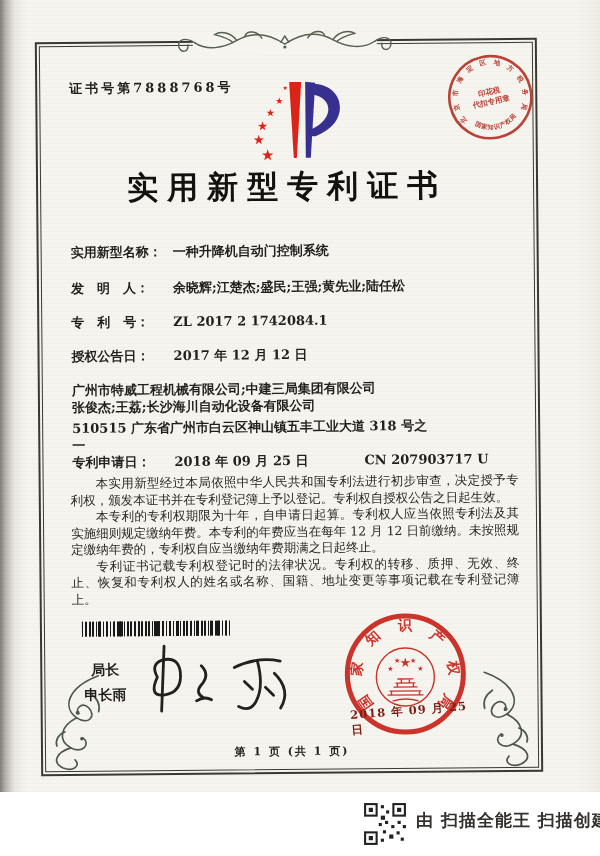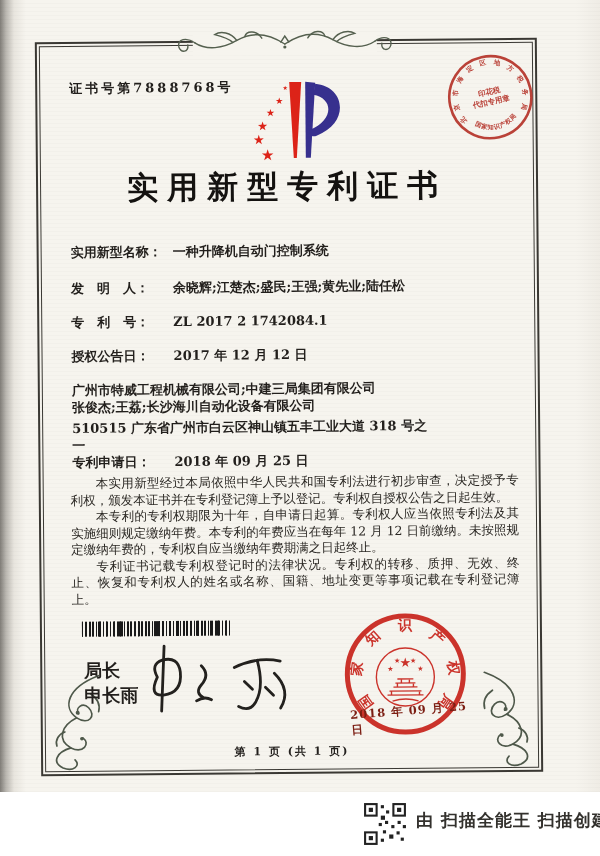--- a/index.html
+++ b/index.html
@@ -39,21 +39,21 @@
     font-size:12.5px;line-height:16.5px;text-align:justify;color:#2a2723;
   }
   .body-text p{margin:0;text-indent:2em;}
   .barcode{
     position:absolute;left:40px;top:578px;width:150px;height:15px;
     background:
       repeating-linear-gradient(90deg,#191919 0 1.5px,transparent 1.5px 3.5px),
       repeating-linear-gradient(90deg,#191919 0 1px,transparent 1px 8px),
       repeating-linear-gradient(90deg,transparent 0 17px,#191919 17px 19.5px);
   }
-  .director{position:absolute;left:42px;top:614px;font-size:18px;font-weight:700;line-height:25px;}
+  .director{position:absolute;left:42px;top:614px;font-size:14px;font-weight:700;line-height:25px;text-align:center;}
   .signature{position:absolute;left:95px;top:596px;width:175px;height:80px;}
   .seal{position:absolute;left:300px;top:570px;width:126px;height:126px;opacity:.93;}
   .seal-date{
     position:absolute;left:308px;top:662px;width:130px;
     font-size:11.5px;font-weight:700;color:#7c1e13;letter-spacing:1px;
     transform:rotate(-4deg);
   }
   .page-footer{position:absolute;left:0;right:0;top:702px;text-align:center;font-size:11px;letter-spacing:2px;font-weight:600;}
   .tax-stamp{position:absolute;left:408px;top:12px;width:90px;height:90px;transform:rotate(-12deg);opacity:.88;}
   .ornament-top{position:absolute;left:128px;top:-15px;width:240px;height:32px;}
@@ -161,20 +161,21 @@
     <div class="field-row" style="top:376px">
       <span class="field-value">
         <span>510515 广东省广州市白云区神山镇五丰工业大道 318 号之</span><br>
         <span>一</span>
       </span>
     </div>
     <div class="field-row" style="top:410px">
       <span class="field-label">专利申请日：</span>
       <span class="field-value">2018 年 09 月 25 日</span>
       <span class="grant-right">
+        <span>CN 207903717 U</span>
       </span>
     </div>
 
     <div class="body-text">
       <p>本实用新型经过本局依照中华人民共和国专利法进行初步审查，决定授予专利权，颁发本证书并在专利登记簿上予以登记。专利权自授权公告之日起生效。</p>
       <p>本专利的专利权期限为十年，自申请日起算。专利权人应当依照专利法及其实施细则规定缴纳年费。本专利的年费应当在每年 12 月 12 日前缴纳。未按照规定缴纳年费的，专利权自应当缴纳年费期满之日起终止。</p>
       <p>专利证书记载专利权登记时的法律状况。专利权的转移、质押、无效、终止、恢复和专利权人的姓名或名称、国籍、地址变更等事项记载在专利登记簿上。</p>
     </div>
 
     <div class="barcode"></div>

